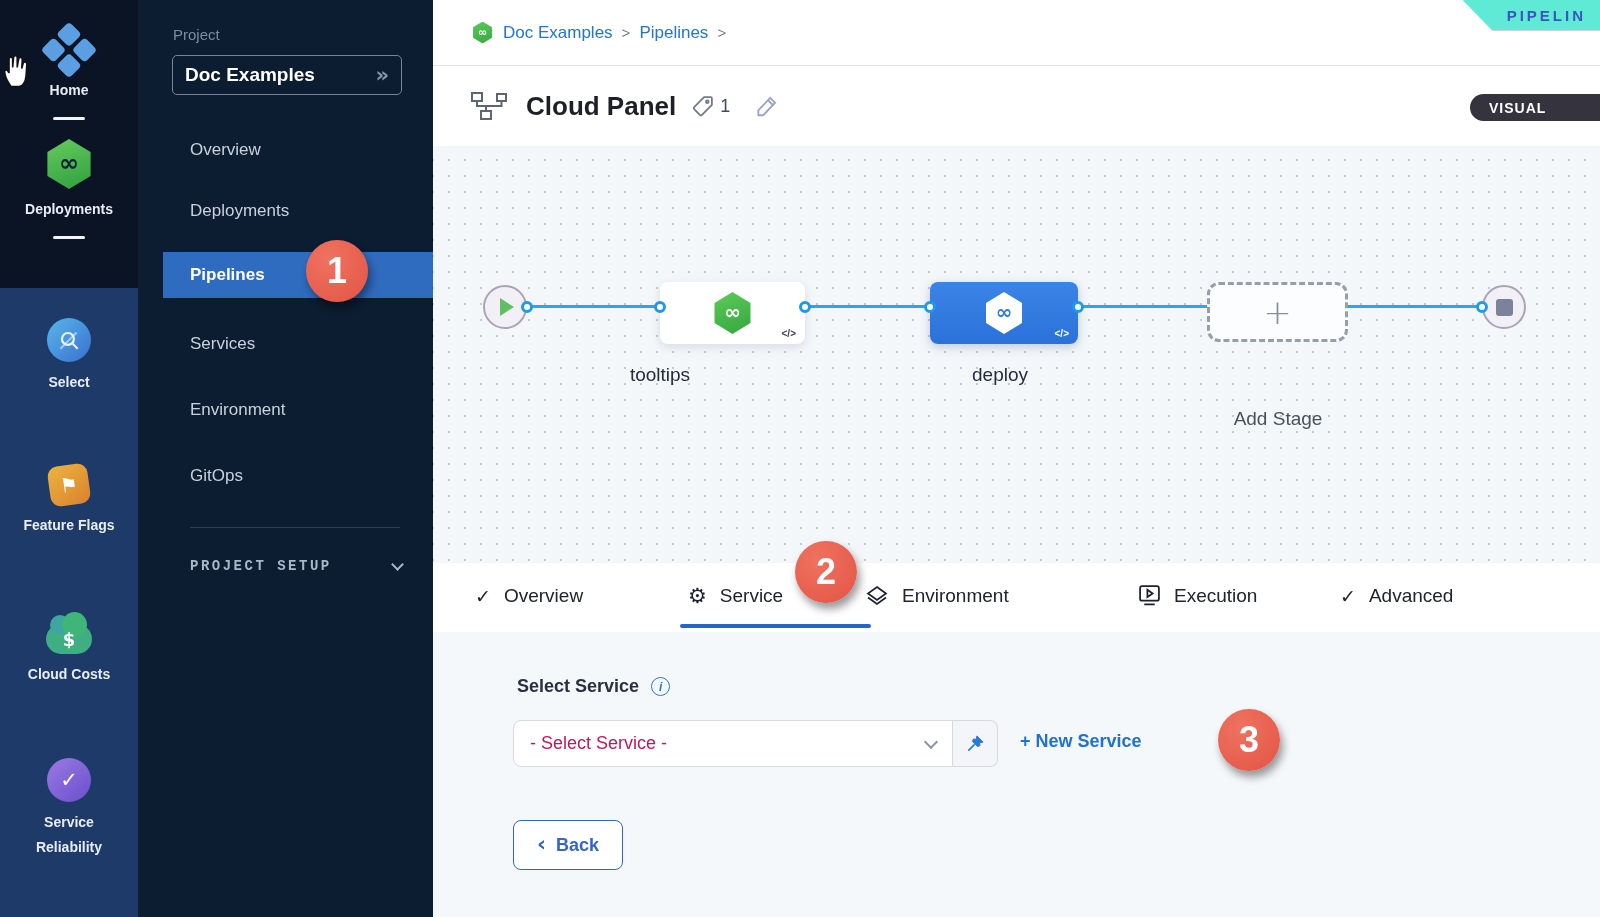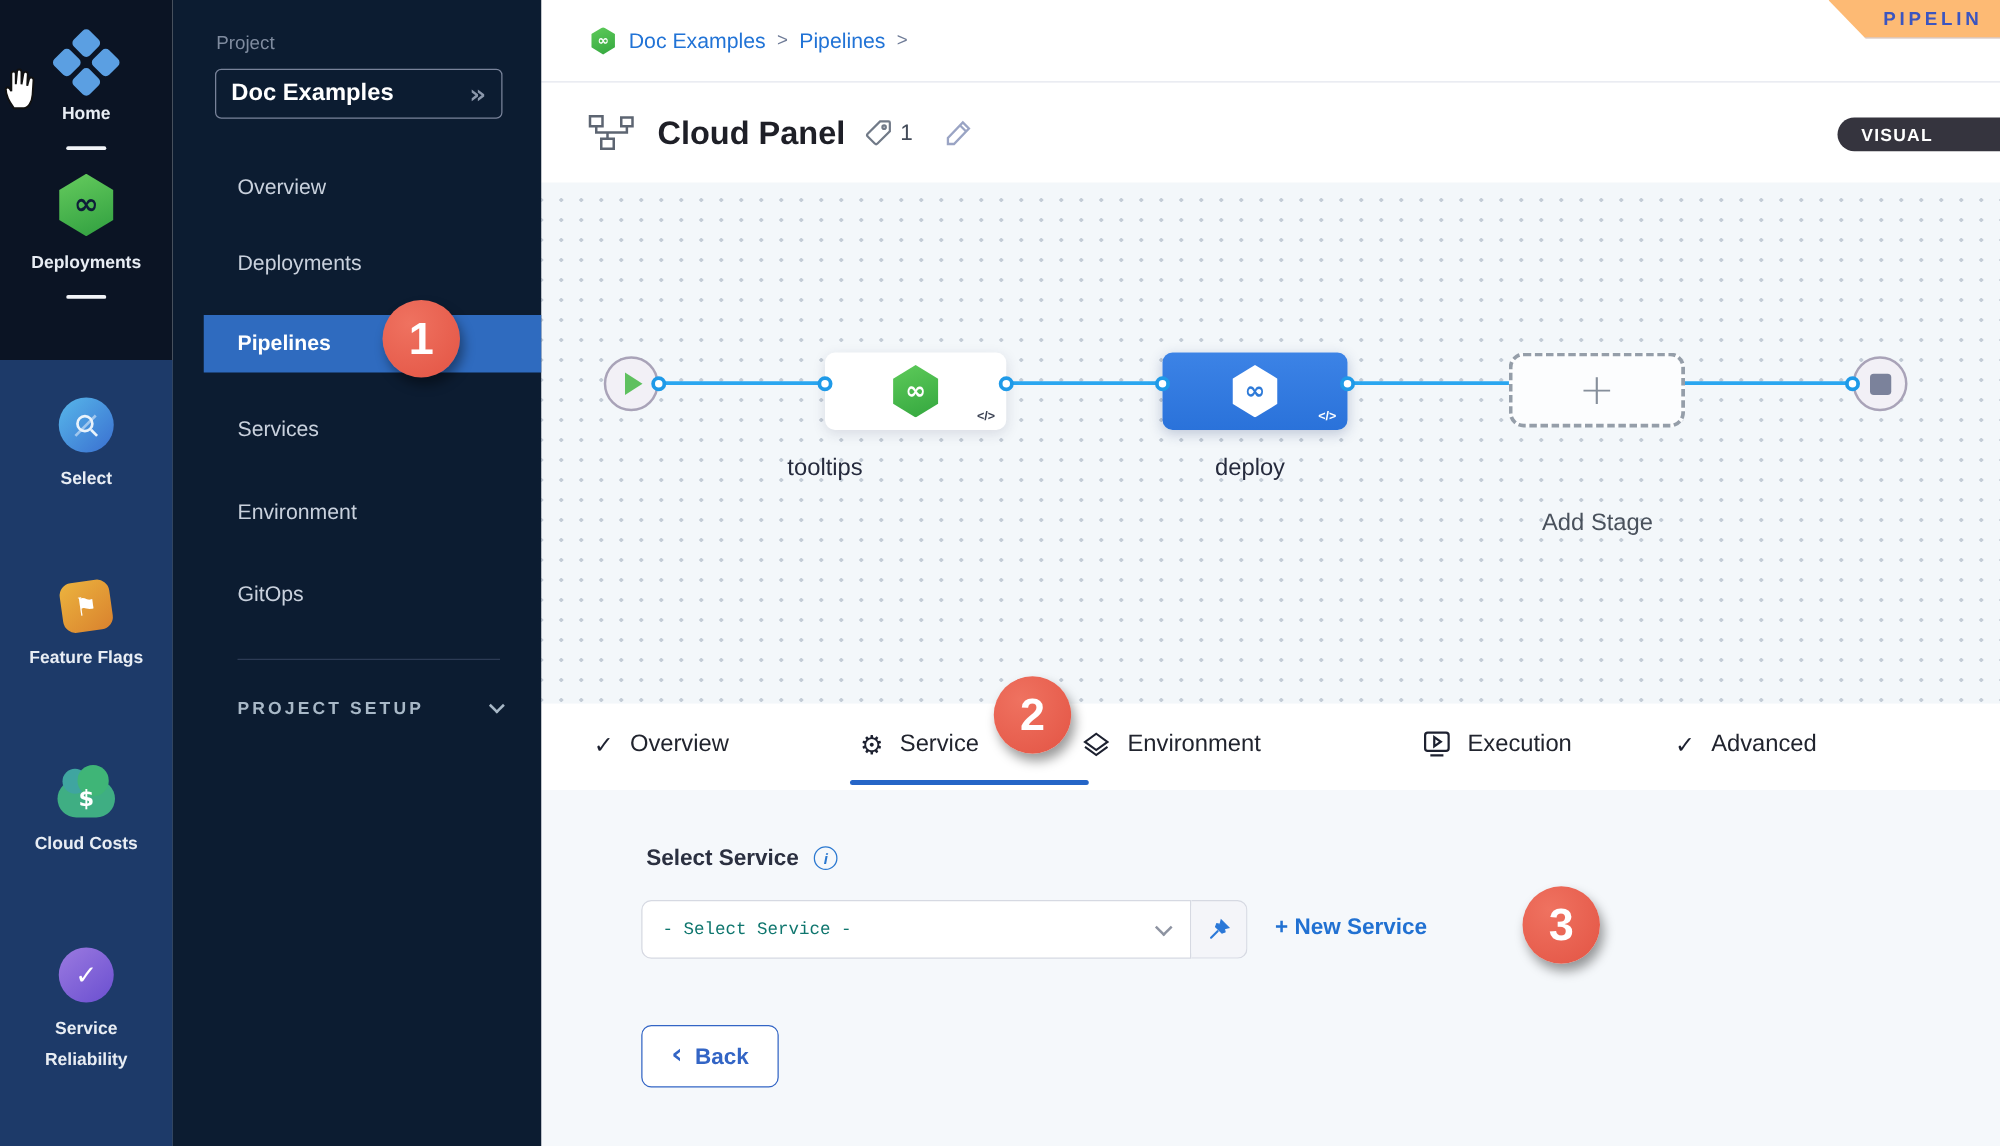--- a/index.html
+++ b/index.html
@@ -31,32 +31,32 @@
   .psb{ position:absolute; left:138px; top:0; width:295px; height:917px; background:#0c1c31; z-index:4;}
   .psb-section-label{ position:absolute; left:35px; top:26px; font-size:15px; color:#7f8b9f;}
   .proj-select{ position:absolute; left:34px; top:55px; width:230px; height:40px; border:1.5px solid #79839a; border-radius:5px;
     display:flex; align-items:center; padding:0 12px; cursor:pointer;}
   .proj-select .name{ font-size:19px; font-weight:600; color:#fff; flex:1;}
   .proj-select .dbl{ font-size:21px; color:#8b97ab; font-weight:700;}
   .nav-item{ position:absolute; left:0; width:295px; height:46px; display:flex; align-items:center; padding-left:52px;
     font-size:17px; color:#c9d1dd; cursor:pointer;}
   .nav-item.active{ left:25px; width:270px; background:#2f6bbf; color:#ffffff; font-weight:600; padding-left:27px;}
   .psb-divider{ position:absolute; left:52px; top:527px; width:210px; height:1px; background:#2c3b55;}
-  .setup{ position:absolute; left:52px; top:558px; width:212px; display:flex; align-items:center; justify-content:space-between; cursor:pointer;}
+  .setup{ position:absolute; left:52px; top:558px; width:212px; display:flex; align-items:center; justify-content:space-between; cursor:pointer;font-family:Liberation Mono, monospace;}
   .setup .t{ font-size:14px; letter-spacing:2.5px; color:#a8b8c7; font-weight:700;}
   .chev-down{ width:9px; height:9px; border-right:2.5px solid #a8b8c7; border-bottom:2.5px solid #a8b8c7; transform:rotate(45deg); margin-top:-4px;}
   
   .main{ position:absolute; left:433px; top:0; width:1167px; height:917px; background:#fff;}
   .crumb-row{ position:absolute; left:0; top:0; width:1167px; height:66px; border-bottom:1px solid #e4e6ee; display:flex; align-items:center; padding-left:39px;}
   .crumb-hex{ width:21px; height:22px; background:linear-gradient(160deg,#5ecb5a,#33a63e); margin-right:10px;}
   .crumb-hex .inf{ font-size:11px; font-weight:700; color:#fff;}
   .crumb a{ font-size:17px; color:#2173d6; text-decoration:none; cursor:pointer;}
   .crumb{ display:flex; align-items:center; gap:9px;}
   .crumb .sep{ color:#6e7b97; font-size:15px;}
-  .studio-chip{ position:absolute; right:0; top:0; height:31px; background:#fdba74; border-bottom:1px solid #c7d2f0;
+  .studio-chip{ position:absolute; right:0; top:0; height:31px; background:#5eead4; border-bottom:1px solid #c7d2f0;
     clip-path:polygon(0 0,100% 0,100% 100%,30px 100%); padding:0 14px 0 44px; display:flex; align-items:center;}
   .studio-chip span{ font-size:15px; font-weight:800; letter-spacing:3px; color:#3b55c0;}
   .title-row{ position:absolute; left:0; top:66px; width:1167px; height:80px; display:flex; align-items:center; padding-left:37px;}
   .title{ font-size:26px; font-weight:800; color:#1e1f27; margin:0 14px 0 18px;}
   .tag-count{ font-size:18px; color:#434b59; margin:0 24px 0 5px;}
   .visual-badge{ position:absolute; right:0; top:94px; width:130px; height:27px; background:#35343e; border-radius:15px 0 0 15px;
     display:flex; align-items:center; padding-left:19px; cursor:pointer;}
   .visual-badge span{ color:#fff; font-size:14px; font-weight:800; letter-spacing:1px;}
   
   .canvas{ position:absolute; left:0; top:146px; width:1167px; height:417px; background:#f3f7fa;
@@ -92,21 +92,21 @@
   .tab .gear{ font-size:21px; color:#1d2130;}
   .tab-underline{ position:absolute; left:247px; top:61px; width:191px; height:4px; background:#2565c7; border-radius:2px;}
   
   .panel{ position:absolute; left:0; top:632px; width:1167px; height:285px; background:#f5f8fb;}
   .sel-label-row{ position:absolute; left:84px; top:44px; display:flex; align-items:center; gap:12px;}
   .sel-label{ font-size:18px; font-weight:700; color:#2b3040;}
   .info-i{ width:19px; height:19px; border-radius:50%; border:1.7px solid #2a78d0; color:#2a78d0; font-size:12px; font-weight:700;
     display:flex; align-items:center; justify-content:center; cursor:pointer; font-style:italic;}
   .dropdown{ position:absolute; left:80px; top:88px; width:440px; height:47px; background:#fff; border:1px solid #d6d9e2;
     border-radius:8px 0 0 8px; display:flex; align-items:center; padding:0 16px; cursor:pointer;}
-  .dropdown .ph{ flex:1; font-size:14px; color:#0f766e;font-family:Liberation Mono, monospace;}
+  .dropdown .ph{ flex:1; font-size:18px; color:#be185d;}
   .dd-chev{ width:10px; height:10px; border-right:2px solid #8d93a1; border-bottom:2px solid #8d93a1; transform:rotate(45deg); margin-top:-4px;}
   .pin-seg{ position:absolute; left:520px; top:88px; width:45px; height:47px; background:#f4f5f9; border:1px solid #d6d9e2; border-left:none;
     border-radius:0 8px 8px 0; display:flex; align-items:center; justify-content:center; cursor:pointer;}
   .new-service{ position:absolute; left:587px; top:99px; font-size:18px; font-weight:700; color:#2171d2; cursor:pointer;}
   .btn-back{ position:absolute; left:80px; top:188px; width:110px; height:50px; background:#fff; border:1.6px solid #3365c5; border-radius:8px;
     color:#3365c5; font-size:18px; font-weight:700; display:flex; align-items:center; justify-content:center; gap:10px; cursor:pointer;}
   .btn-continue{ position:absolute; left:236px; top:188px; width:183px; height:50px; background:#3e6fc7; border:none; border-radius:8px;
     color:#fff; font-size:18px; font-weight:700; display:flex; align-items:center; justify-content:center; gap:12px; cursor:pointer;}
   .btn-chev{ font-size:22px; font-weight:700; line-height:0; margin-top:-2px;}
   

